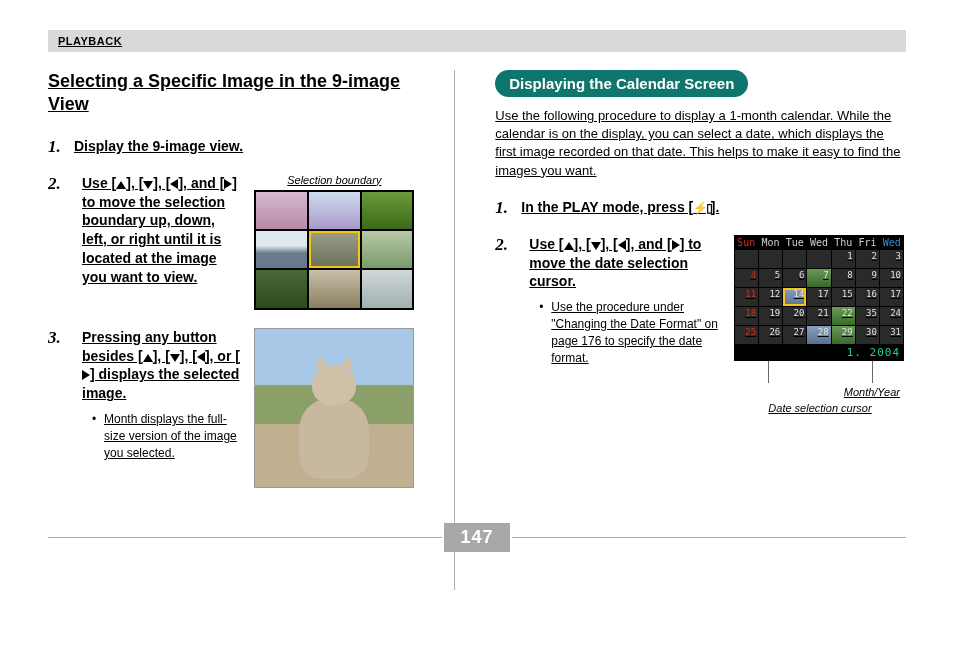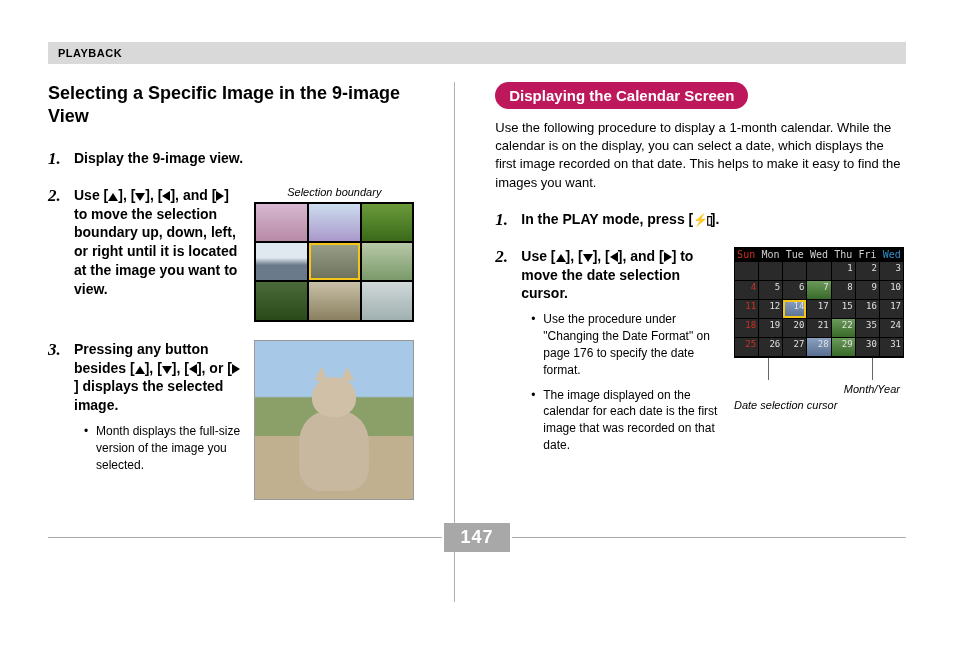--- a/index.html
+++ b/index.html
@@ -1,30 +1,30 @@
 <!DOCTYPE html>
 <html><head>
 <meta charset="utf-8">
 <style>
   * { box-sizing: border-box; margin: 0; padding: 0; }
   html, body { width: 954px; height: 646px; font-family: Arial, Helvetica, sans-serif; background: #fff; color: #000; }
-  .page { position: relative; width: 954px; height: 568px; padding: 42px 48px 0 48px; }
+  .page { position: relative; width: 954px; height: 568px; padding: 30px 48px 0 48px; text-decoration: underline; }
   .header-bar { background: #d9d9d9; height: 22px; display: flex; align-items: center; padding-left: 10px; font-size: 11px; font-weight: bold; letter-spacing: 0.5px; }
   .columns { display: flex; gap: 16px; margin-top: 18px; height: 520px; }
   .col-left { width: 395px; padding-right: 24px; }
   .col-right { width: 440px; padding-left: 24px; display: flex; flex-direction: column; }
   .divider { width: 1px; background: #b0b0b0; }
   h1.section-title { font-size: 18px; font-weight: bold; line-height: 1.3; margin-bottom: 20px; }
-  .pill { background: #be185d; color: #fff; font-size: 15px; font-weight: bold; padding: 5px 14px; border-radius: 14px; display: inline-block; margin-bottom: 10px; }
+  .pill { background: #0f766e; color: #fff; font-size: 15px; font-weight: bold; padding: 5px 14px; border-radius: 14px; display: inline-block; margin-bottom: 10px; }
   .intro { font-size: 13px; line-height: 1.4; margin-bottom: 18px; }
   ol.steps { list-style: none; counter-reset: step; }
   ol.steps > li { counter-increment: step; position: relative; padding-left: 26px; margin-bottom: 18px; }
   ol.steps > li::before { content: counter(step) "."; position: absolute; left: 0; top: 0; font-style: italic; font-weight: bold; font-size: 17px; font-family: Georgia, serif; }
   .step-head { font-size: 14px; font-weight: bold; line-height: 1.35; }
-  .step-flex { display: flex; gap: 14px; align-items: flex-start; }
+  .step-flex { display: flex; gap: 14px; align-items: flex-start; margin-left: 8px; }
   .step-text { flex: 1; }
   .bullets { list-style: none; margin-top: 8px; padding-left: 10px; }
   .bullets li { font-size: 12px; line-height: 1.4; position: relative; padding-left: 12px; margin-bottom: 8px; }
   .bullets li::before { content: "•"; position: absolute; left: 0; }
   .fig { text-align: center; }
   .fig-caption { font-size: 11px; font-style: italic; margin-bottom: 4px; display: block; }
   .grid9 { width: 160px; height: 120px; background: #000; display: grid; grid-template-columns: repeat(3,1fr); grid-template-rows: repeat(3,1fr); gap: 2px; padding: 2px; }
   .thumb { background: #7a9a6a; position: relative; overflow: hidden; }
   .thumb.sel { outline: 2px solid #f5c518; outline-offset: -2px; }
   .t1 { background: linear-gradient(#d6b8d0,#b88aa8); }
@@ -149,21 +149,20 @@
         </li>
 
         <li>
           <div class="step-flex">
             <div class="step-text">
               <div class="step-head">
                 <span>Use [</span><span class="arrow up"></span><span>], [</span><span class="arrow down"></span><span>], [</span><span class="arrow left"></span><span>], and [</span><span class="arrow right"></span><span>] to move the date selection cursor.</span>
               </div>
               <ul class="bullets">
                 <li>Use the procedure under "Changing the Date Format" on page 176 to specify the date format.</li>
-                <li>The image displayed on the calendar for each date is the first image that was recorded on that date.</li>
               </ul>
             </div>
             <div class="calendar-wrap">
               <div class="calendar">
                 <div class="cal-head">
                   <span>Sun</span>
                   <span>Mon</span>
                   <span>Tue</span>
                   <span>Wed</span>
                   <span>Thu</span>
@@ -200,31 +199,32 @@
                     <div class="cell">35</div>
                     <div class="cell">24</div>
                     <div class="cell sun">25</div>
                     <div class="cell">26</div>
                     <div class="cell">27</div>
                     <div class="cell img2">28</div>
                     <div class="cell img">29</div>
                     <div class="cell">30</div>
                     <div class="cell">31</div>
                   </div>
+                <div class="cal-foot">1. 2004</div>
               </div>
               <div style="display:flex; justify-content:space-around;">
                 <div style="width:50%; text-align:center;">
                   <div class="annot-line" style="margin-left:40%;"></div>
                 </div>
                 <div style="width:50%; text-align:center;">
                   <div class="annot-line" style="margin-left:60%;"></div>
                 </div>
               </div>
               <div class="annot" style="text-align:right; padding-right:6px;">Month/Year</div>
-              <div class="annot" style="text-align:left;">Date selection cursor</div>
+              <div class="annot" style="text-align:center;">Date selection cursor</div>
             </div>
           </div>
         </li>
       </ol>
     </div>
   </div>
 
   <div class="footer">
     <div class="footer-line"></div>
     <div class="page-num-box">147</div>

